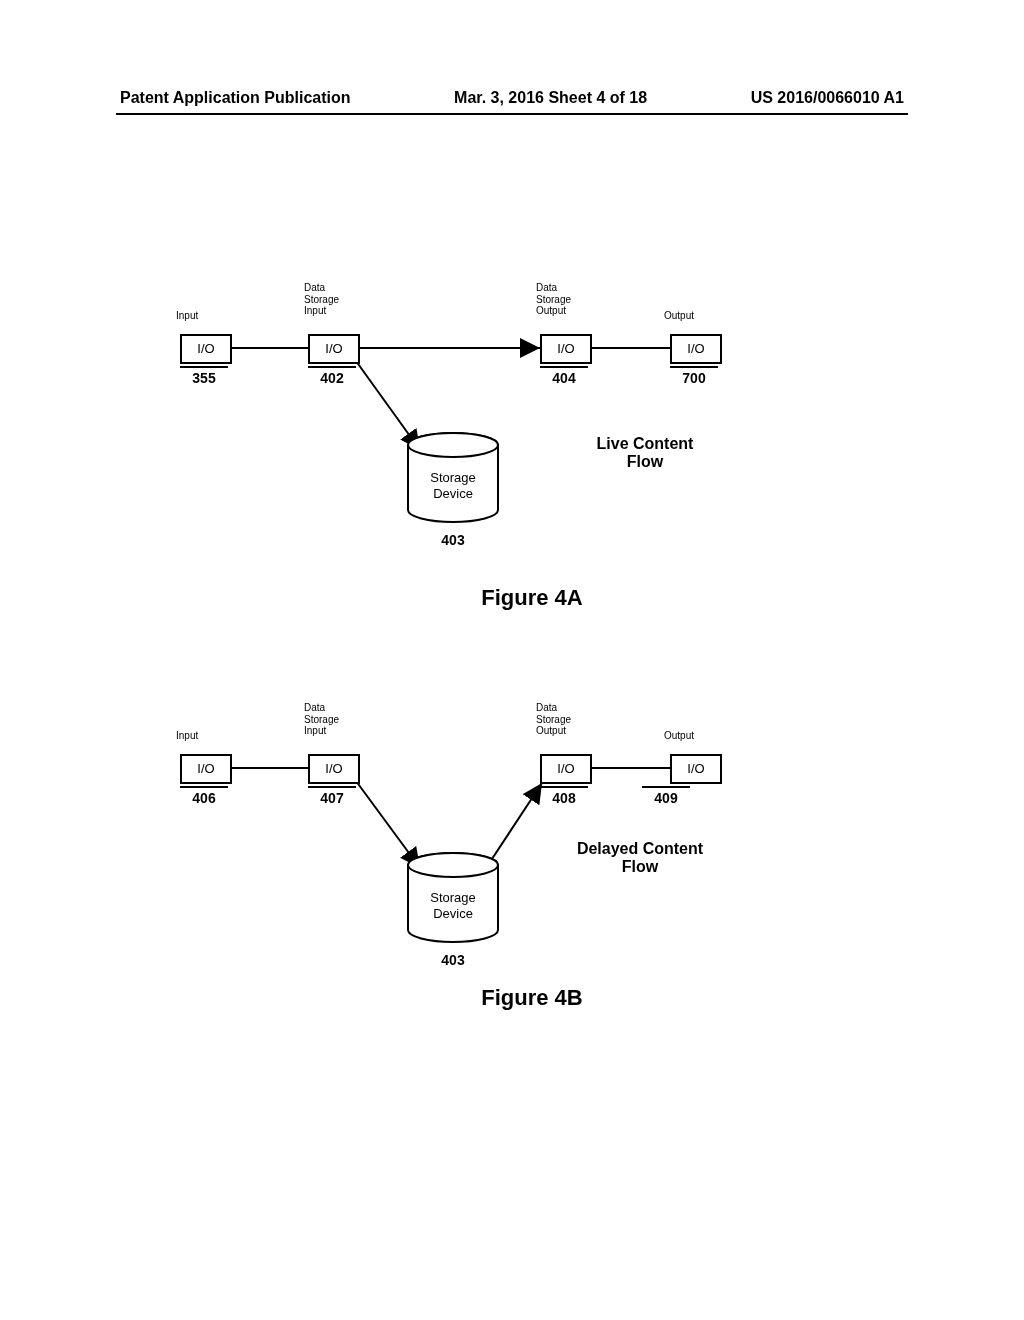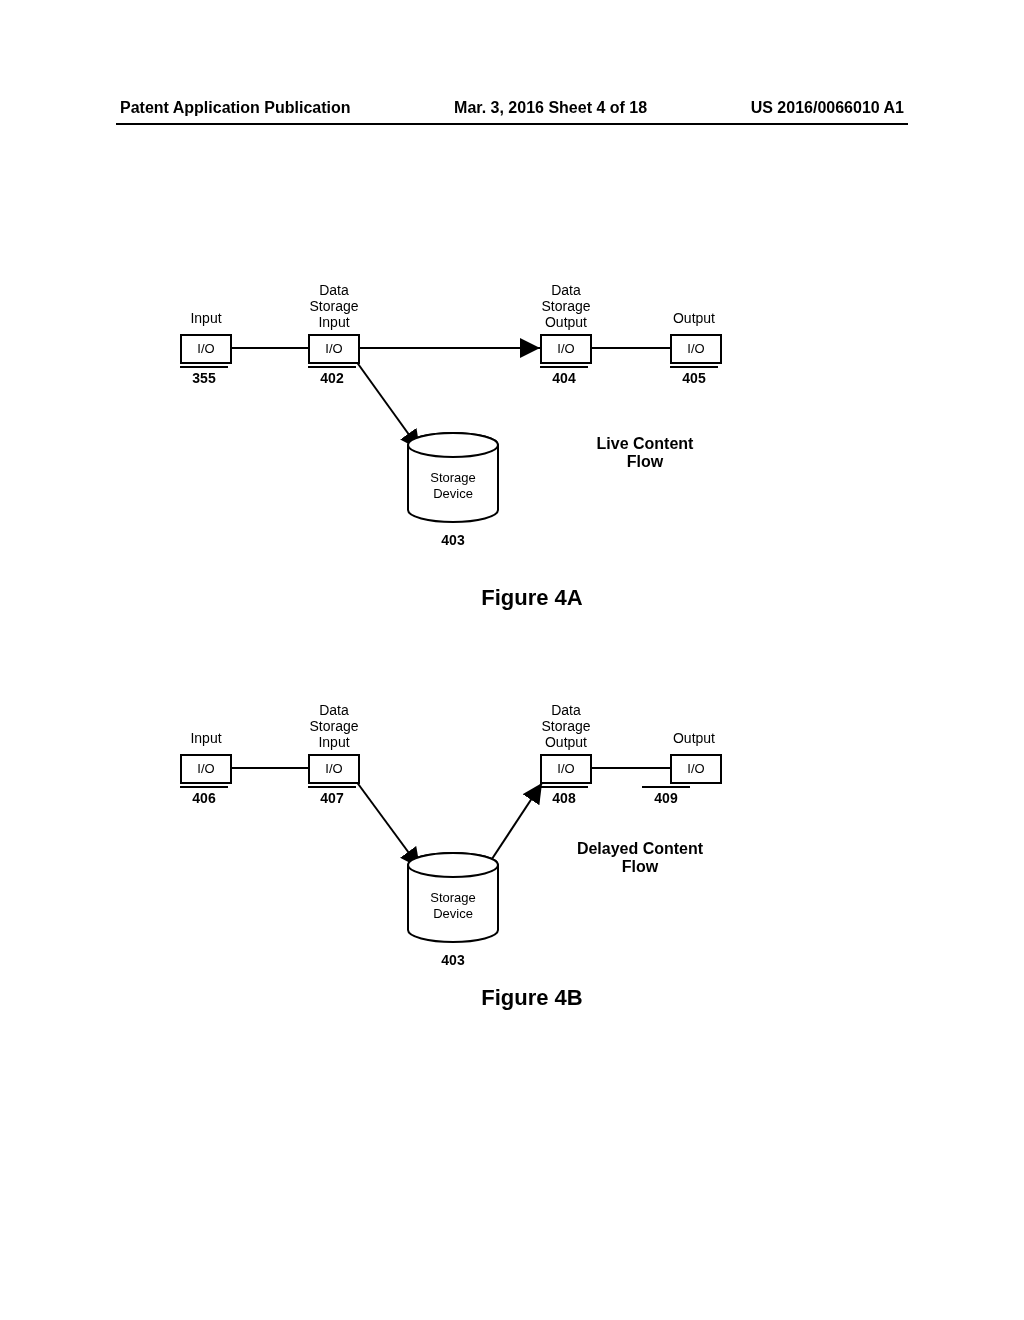--- a/index.html
+++ b/index.html
@@ -7,21 +7,21 @@
     padding: 0;
     width: 1024px;
     height: 1320px;
     font-family: Arial, Helvetica, sans-serif;
     background: #fff;
     color: #000;
     position: relative;
   }
   .page-header {
     position: absolute;
-    top: 99px;
+    top: 89px;
     left: 0;
     width: 1024px;
   }
   .page-header-row {
     display: flex;
     justify-content: space-between;
     font-size: 16px;
     font-weight: bold;
     padding: 0 120px 0 120px;
   }
@@ -32,22 +32,21 @@
   .diagram-area {
     position: absolute;
     left: 0;
     width: 1024px;
   }
   .figA { top: 270px; height: 360px; }
   .figB { top: 690px; height: 360px; }
 
   .label {
     position: absolute;
-    font-size: 14px;
-    text-align: center;
+    font-size: 10px;
     line-height: 1.15;
   }
   .ref {
     position: absolute;
     font-size: 14px;
     font-weight: bold;
     text-align: center;
   }
   .ref-under {
     width: 48px;
@@ -140,21 +139,21 @@
   <div class="label" style="left:536px; top:12px; width:60px;">
     <span>Data</span><br>
     <span>Storage</span><br>
     <span>Output</span>
   </div>
   <div class="io-box" style="left:540px; top:64px;">I/O</div>
   <div class="ref ref-under" style="left:540px; top:96px;">404</div>
 
   <div class="label" style="left:664px; top:40px; width:60px;">Output</div>
   <div class="io-box" style="left:670px; top:64px;">I/O</div>
-  <div class="ref ref-under" style="left:670px; top:96px;">405</div>
+  <div class="ref ref-under" style="left:670px; top:96px;">700</div>
 
   <div class="flow-title" style="left:560px; top:150px;margin-top:15px;">
     <span>Live Content</span><br>
     <span>Flow</span>
   </div>
 
   <div class="cyl-label" style="left:413px; top:200px;">
     <span>Storage</span><br>
     <span>Device</span>
   </div>

